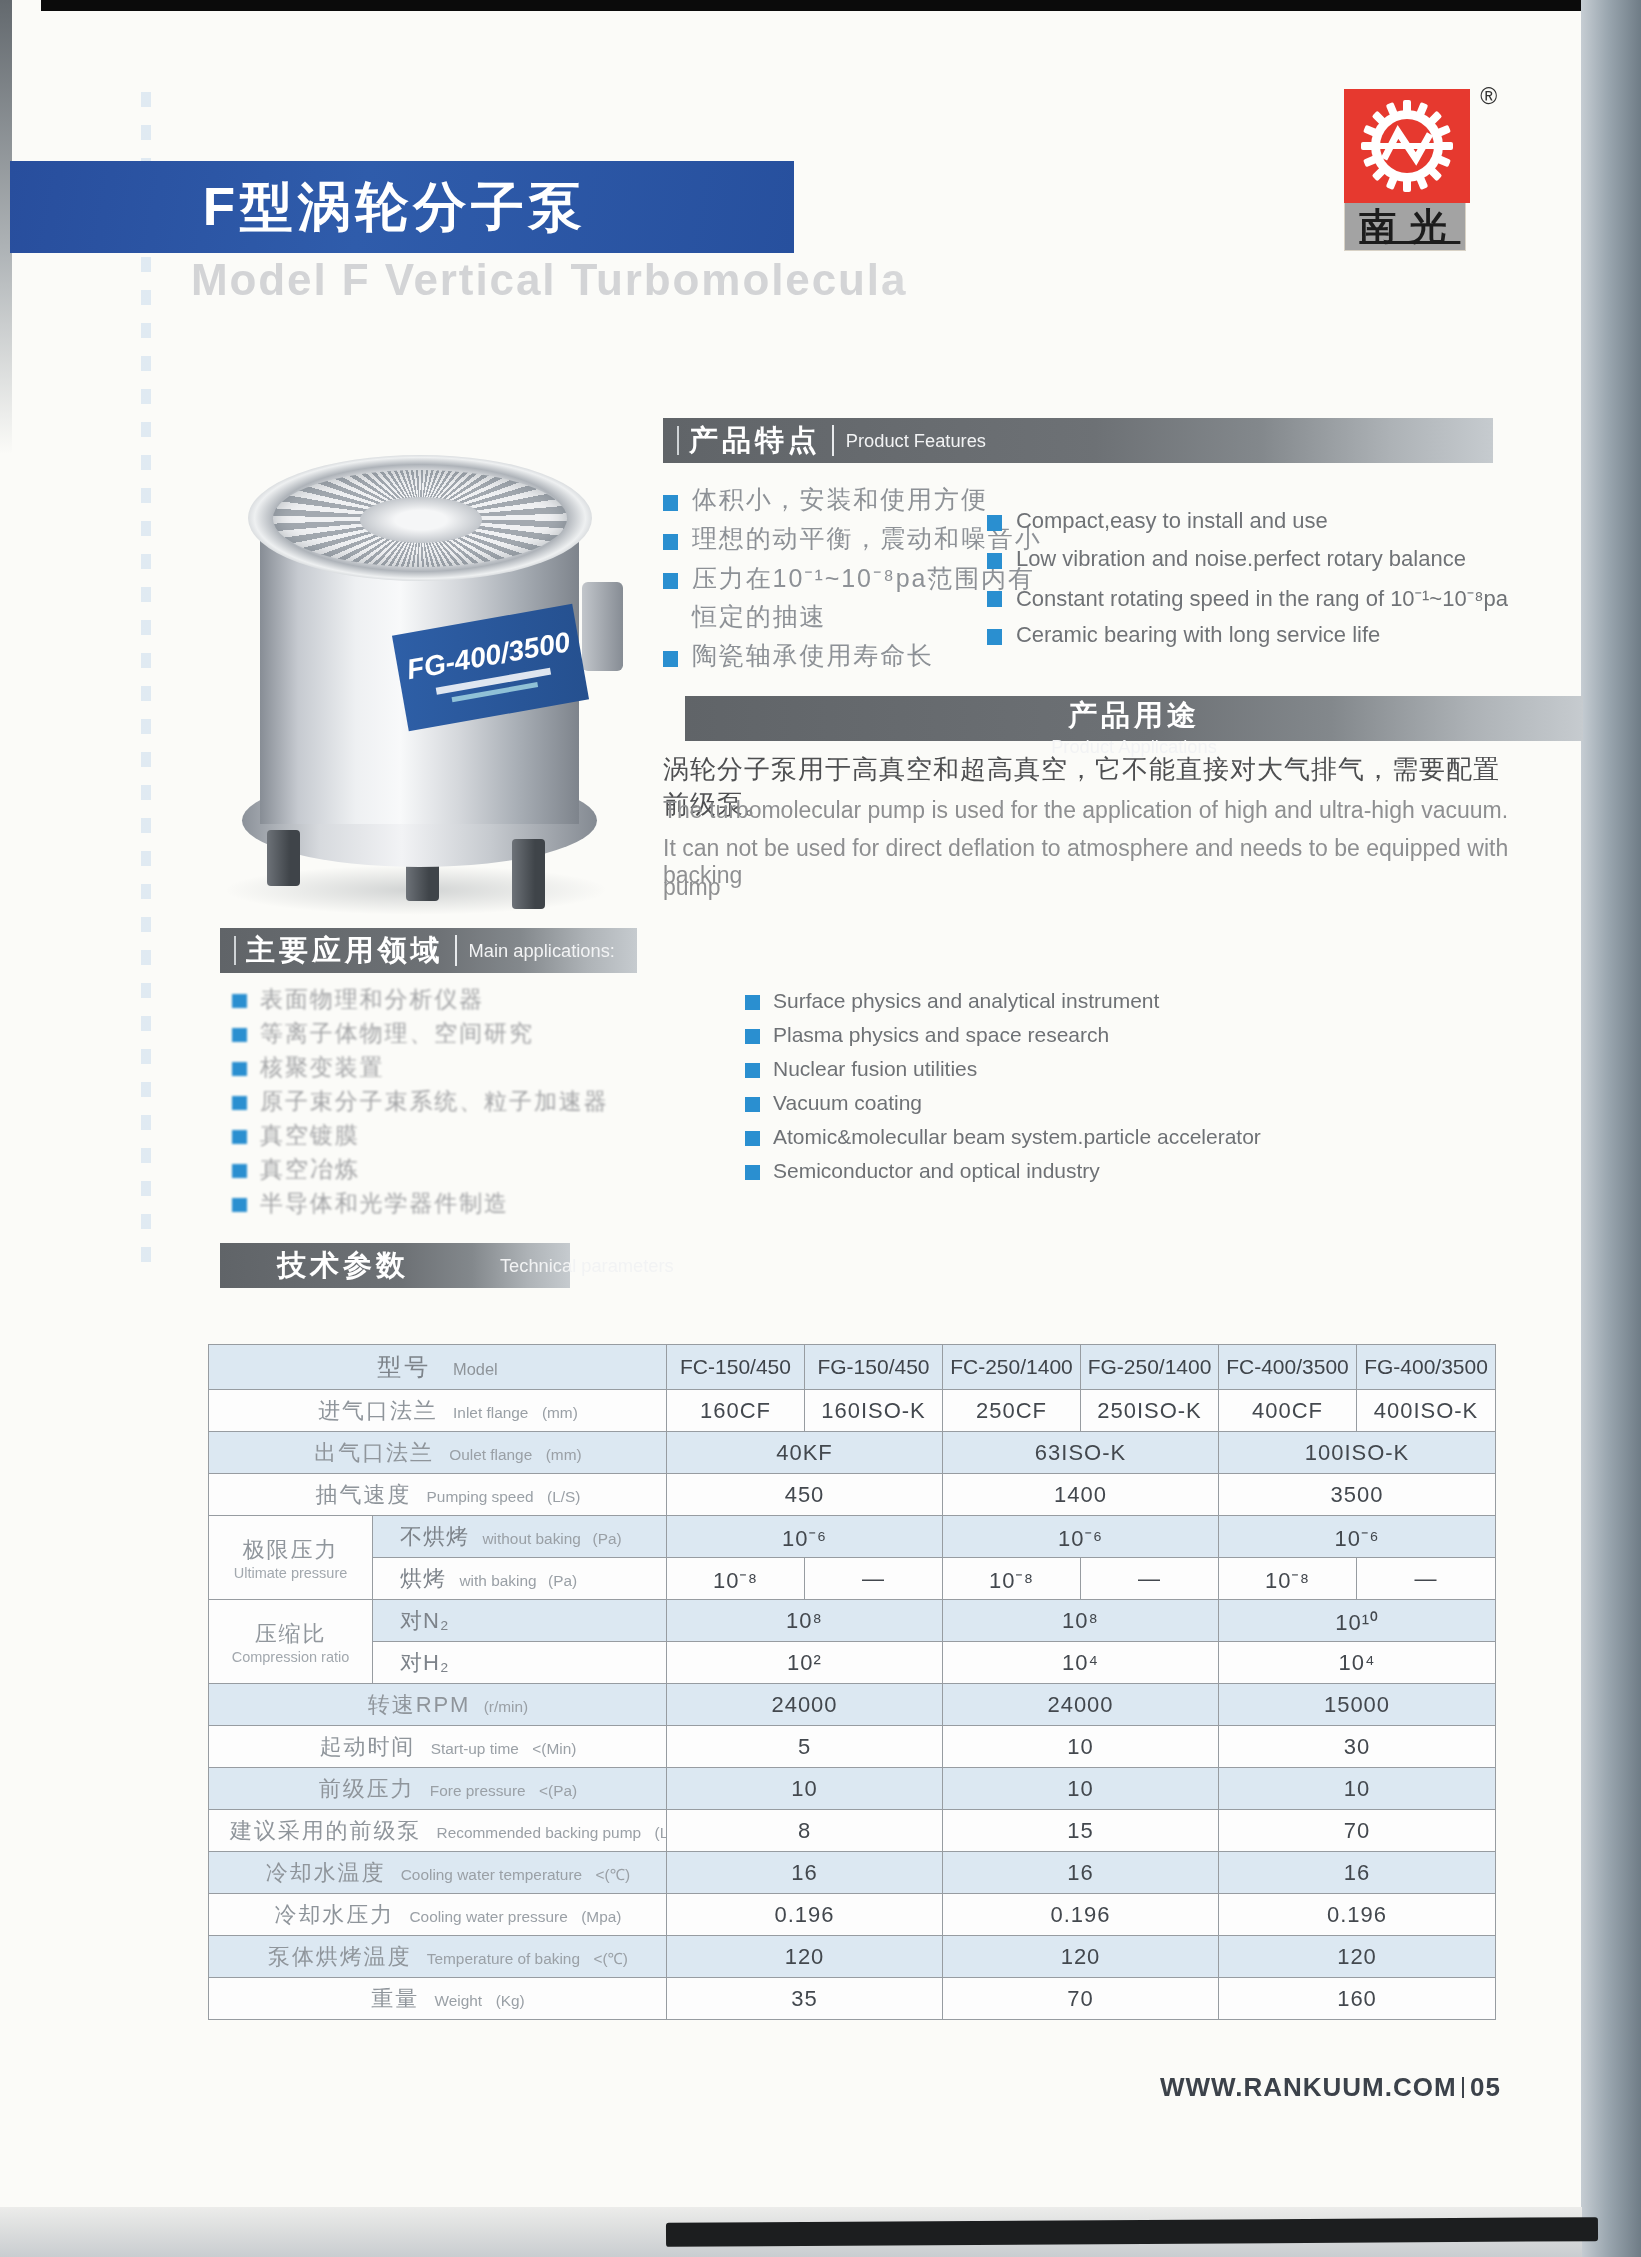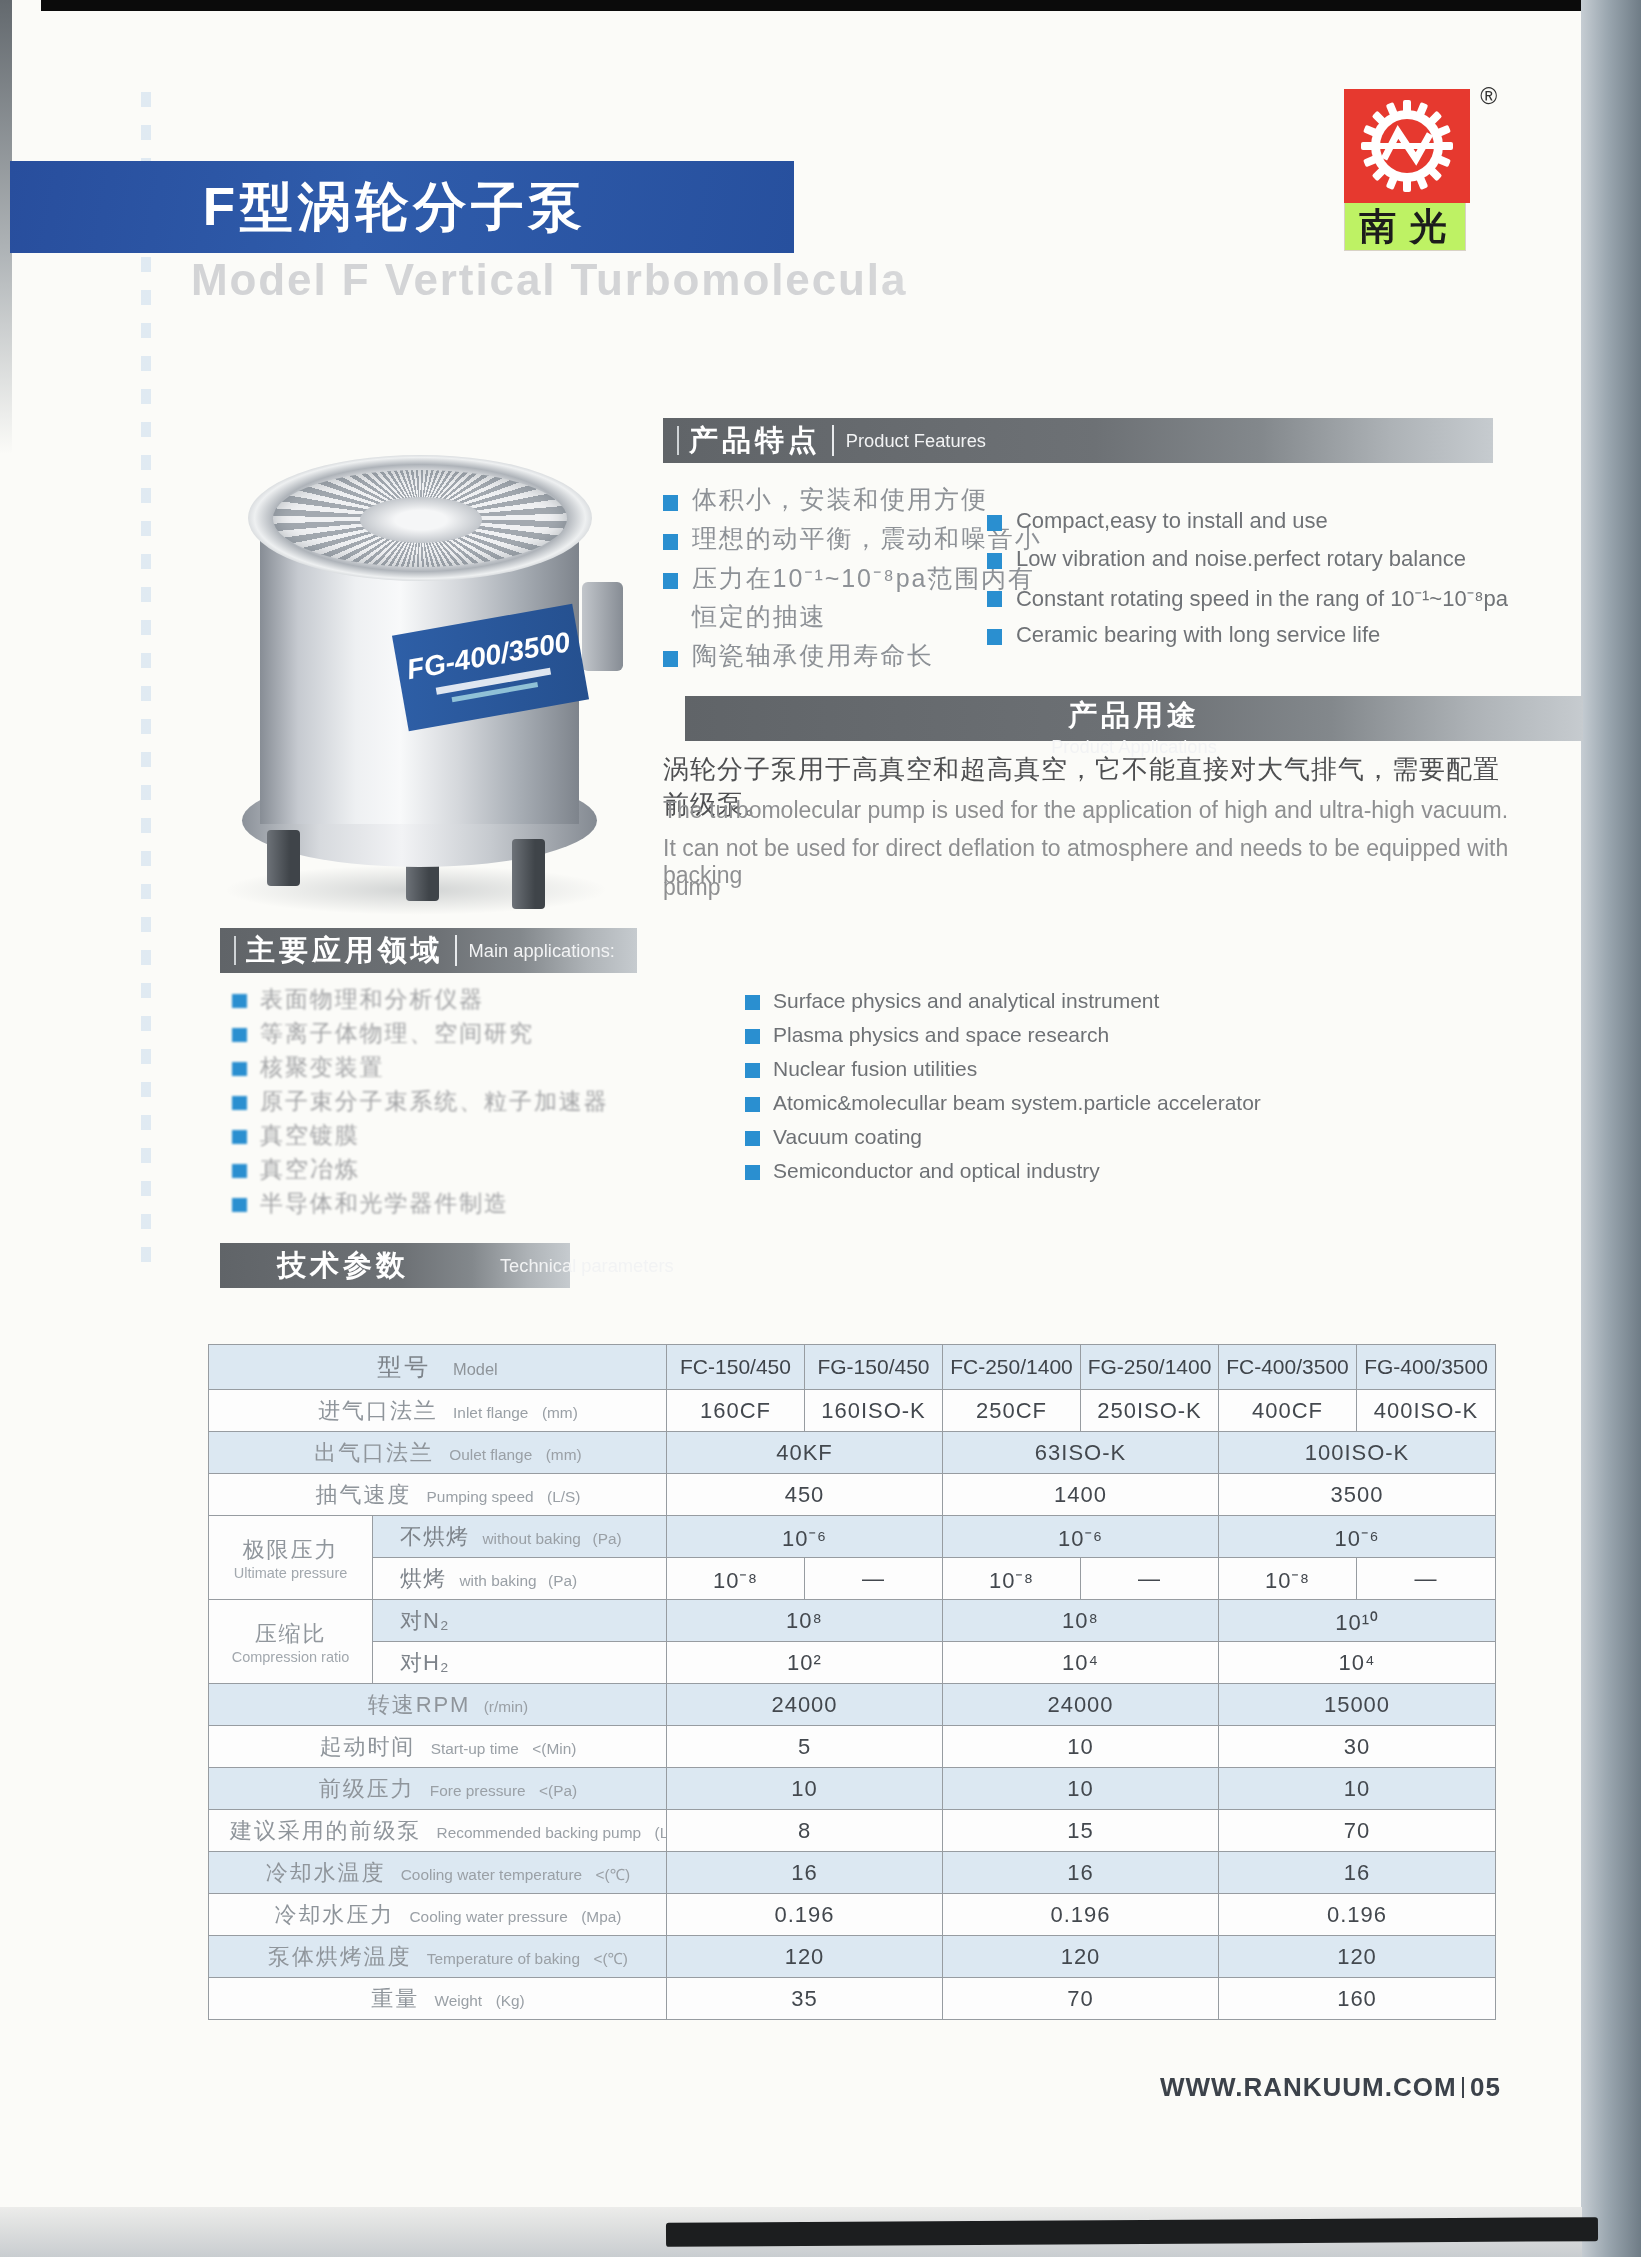--- a/index.html
+++ b/index.html
@@ -24,23 +24,23 @@
      color:#fff;letter-spacing:4.8px;white-space:nowrap;}
   .title-sub{position:absolute;left:191px;top:255px;width:1207px;font-size:44px;font-weight:bold;
      color:#d3d4d6;letter-spacing:1.9px;white-space:nowrap;
      -webkit-mask-image:linear-gradient(90deg,#000 55%,rgba(0,0,0,0) 97%);
      mask-image:linear-gradient(90deg,#000 55%,rgba(0,0,0,0) 97%);}
   
   .logo{position:absolute;left:1344px;top:89px;width:159px;}
   .logo .reg{position:absolute;right:5.8px;top:-5.8px;font-size:23px;color:#333;}
   .logo-red{width:126px;height:114px;background:#e6392f;display:flex;align-items:center;justify-content:center;}
   .logo-red svg{width:100px;height:100px;}
-  .logo-name{width:122px;height:48px;background:#bef264;border:1.9px solid #d8d2c6;border-top:none;
+  .logo-name{width:122px;height:48px;background:#a3a3a3;border:1.9px solid #d8d2c6;border-top:none;
      display:flex;align-items:center;justify-content:center;font-family:"Liberation Serif",serif;
-     font-size:37px;font-weight:bold;color:#1c1c1c;letter-spacing:13.5px;padding-left:9.7px;box-sizing:border-box;}
+     font-size:37px;font-weight:bold;color:#1c1c1c;letter-spacing:13.5px;padding-left:9.7px;box-sizing:border-box;text-decoration:underline;}
   
   .pump{position:absolute;left:217px;top:370px;width:406px;height:541px;}
   .pump-shadow{position:absolute;left:5.8px;bottom:-3.9px;width:386px;height:50px;border-radius:50%;
      background:radial-gradient(ellipse at center,rgba(60,70,80,.22),rgba(0,0,0,0) 70%);}
   .pump-flare{position:absolute;left:25px;top:404px;width:355px;height:93px;border-radius:50%;
      background:linear-gradient(90deg,#8b9199,#d7dade 22%,#f2f3f5 45%,#c6cacf 70%,#848a92);}
   .pump-body{position:absolute;left:43px;top:164px;width:319px;height:290px;
      background:linear-gradient(90deg,#878d95,#c6cad0 12%,#eef0f2 30%,#f8f9fa 44%,#d5d8dc 62%,#aab0b7 80%,#7e848c);}
   .pump-top-rim{position:absolute;left:31px;top:85px;width:344px;height:126px;border-radius:50%;
      background:radial-gradient(ellipse at 50% 50%,#dfe1e4 52%,#aeb3b9 60%,#eef0f1 68%,#9aa0a7 80%,#c8ccd0);}
@@ -286,25 +286,25 @@
     <li>
         <span class="bullet"></span>
         <span>Plasma physics and space research</span>
       </li>
     <li>
         <span class="bullet"></span>
         <span>Nuclear fusion utilities</span>
       </li>
     <li>
         <span class="bullet"></span>
+        <span>Vacuum coating</span>
+      </li>
+    <li>
+        <span class="bullet"></span>
         <span>Atomic&amp;molecullar beam system.particle accelerator</span>
-      </li>
-    <li>
-        <span class="bullet"></span>
-        <span>Vacuum coating</span>
       </li>
     <li>
         <span class="bullet"></span>
         <span>Semiconductor and  optical industry</span>
       </li>
   </ul>
 
   <div class="banner banner-tech">
     <span class="banner-accent"></span>
     <span class="banner-cn">技术参数</span>

